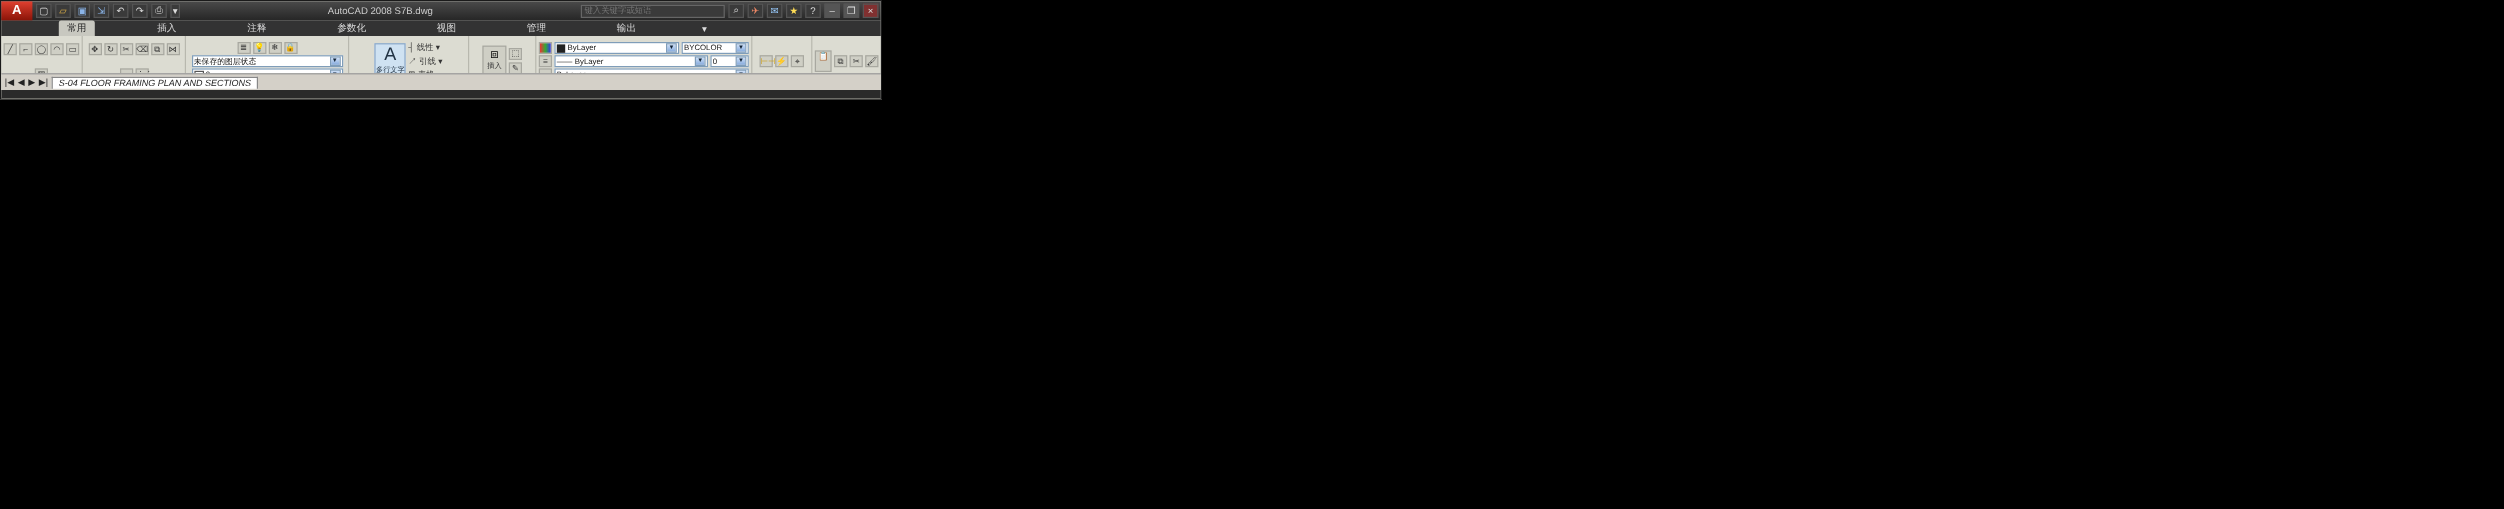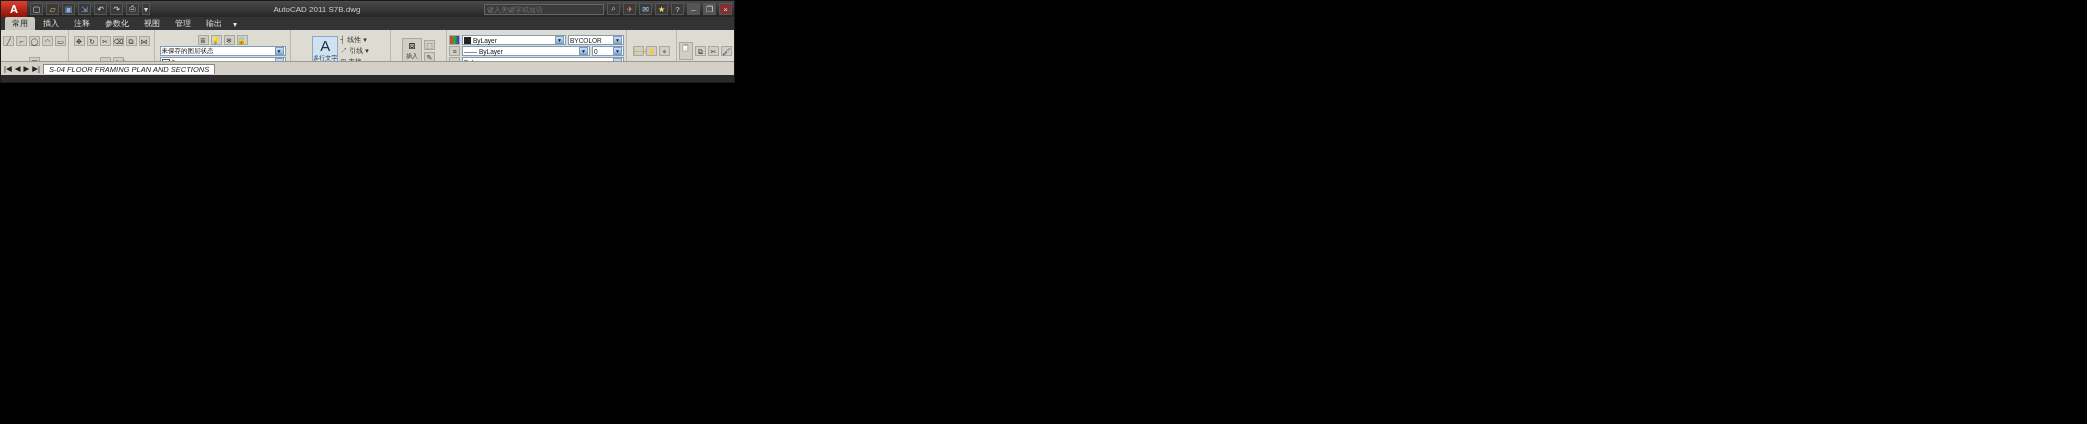--- a/index.html
+++ b/index.html
@@ -50,21 +50,21 @@
   border:1px solid #7f9db9; font-size:5px; text-align:center; line-height:7px; color:#123; }
 
 
 .cad-title { height:16px; background:linear-gradient(180deg,#4a4a4a,#262626); display:flex;
   align-items:center; color:#ccc; font-size:8px; gap:3px; padding-right:2px; }
 .cad-logo { width:26px; height:16px; background:linear-gradient(180deg,#e04030,#8a1408);
   color:#fff; font-weight:bold; font-size:11px; text-align:center; line-height:16px; flex:none; }
 .qat-b { width:13px; height:12px; background:#3a3a3a; border:1px solid #555; color:#ddd; font-size:8px;
   display:flex; align-items:center; justify-content:center; }
 .cad-tabs { height:13px; background:#333; display:flex; align-items:flex-end; gap:1px; padding-left:4px; }
-.cad-tab { font-size:8px; color:#ddd; padding:1px 7px; }
+.cad-tab { font-size:8px; color:#ddd; padding:1px 7px;margin-left:44px; }
 .cad-tab.on { background:#c8c8c0; color:#222; border-radius:2px 2px 0 0; }
 .ribbon { background:#dcdcd2; border-bottom:1px solid #9a9a90; display:flex; }
 .rpanel { border-right:1px solid #b8b8ae; display:flex; flex-direction:column; }
 .rp-body { flex:1; display:flex; align-items:center; justify-content:center; gap:2px; padding:1px 2px; }
 .rp-label { height:9px; font-size:7px; color:#444; text-align:center; border-top:1px solid #c6c6bc; }
 .ric { width:11px; height:10px; background:#cfcfc5; border:1px solid #a8a8a0; font-size:7px; color:#333;
   text-align:center; line-height:9px; }
 
 .statusbar { position:absolute; display:flex; background:#ece9d8; border-top:1px solid #fff; font-size:9px;
   color:#111; align-items:center; }
@@ -498,21 +498,21 @@
   <div class="cad-title">
     <div class="cad-logo">A</div>
     <div class="qat-b">▢</div>
     <div class="qat-b" style="color:#e8b84a;">▱</div>
     <div class="qat-b" style="color:#8ab4e8;">▣</div>
     <div class="qat-b" style="color:#8ab4e8;">⇲</div>
     <div class="qat-b">↶</div>
     <div class="qat-b">↷</div>
     <div class="qat-b">⎙</div>
     <div class="qat-b" style="width:8px;">▾</div>
-    <div style="flex:1;text-align:center;">AutoCAD 2011   S7B.dwg</div>
+    <div style="flex:1;text-align:center;">AutoCAD 2008   S7B.dwg</div>
     <input style="width: 120px; height: 11px; background: rgb(58, 58, 58); border: 1px solid rgb(102, 102, 102); color: rgb(187, 187, 187); font-size: 7px; padding: 0px 2px;" placeholder="键入关键字或短语">
     <div class="qat-b">⌕</div>
     <div class="qat-b" style="color:#e86;">✈</div>
     <div class="qat-b" style="color:#9cf;">✉</div>
     <div class="qat-b" style="color:#fd5;">★</div>
     <div class="qat-b">?</div>
     <div class="qat-b" style="background:#555;">–</div>
     <div class="qat-b" style="background:#555;">❐</div>
     <div class="qat-b" style="background:#803030;">×</div>
   </div>

